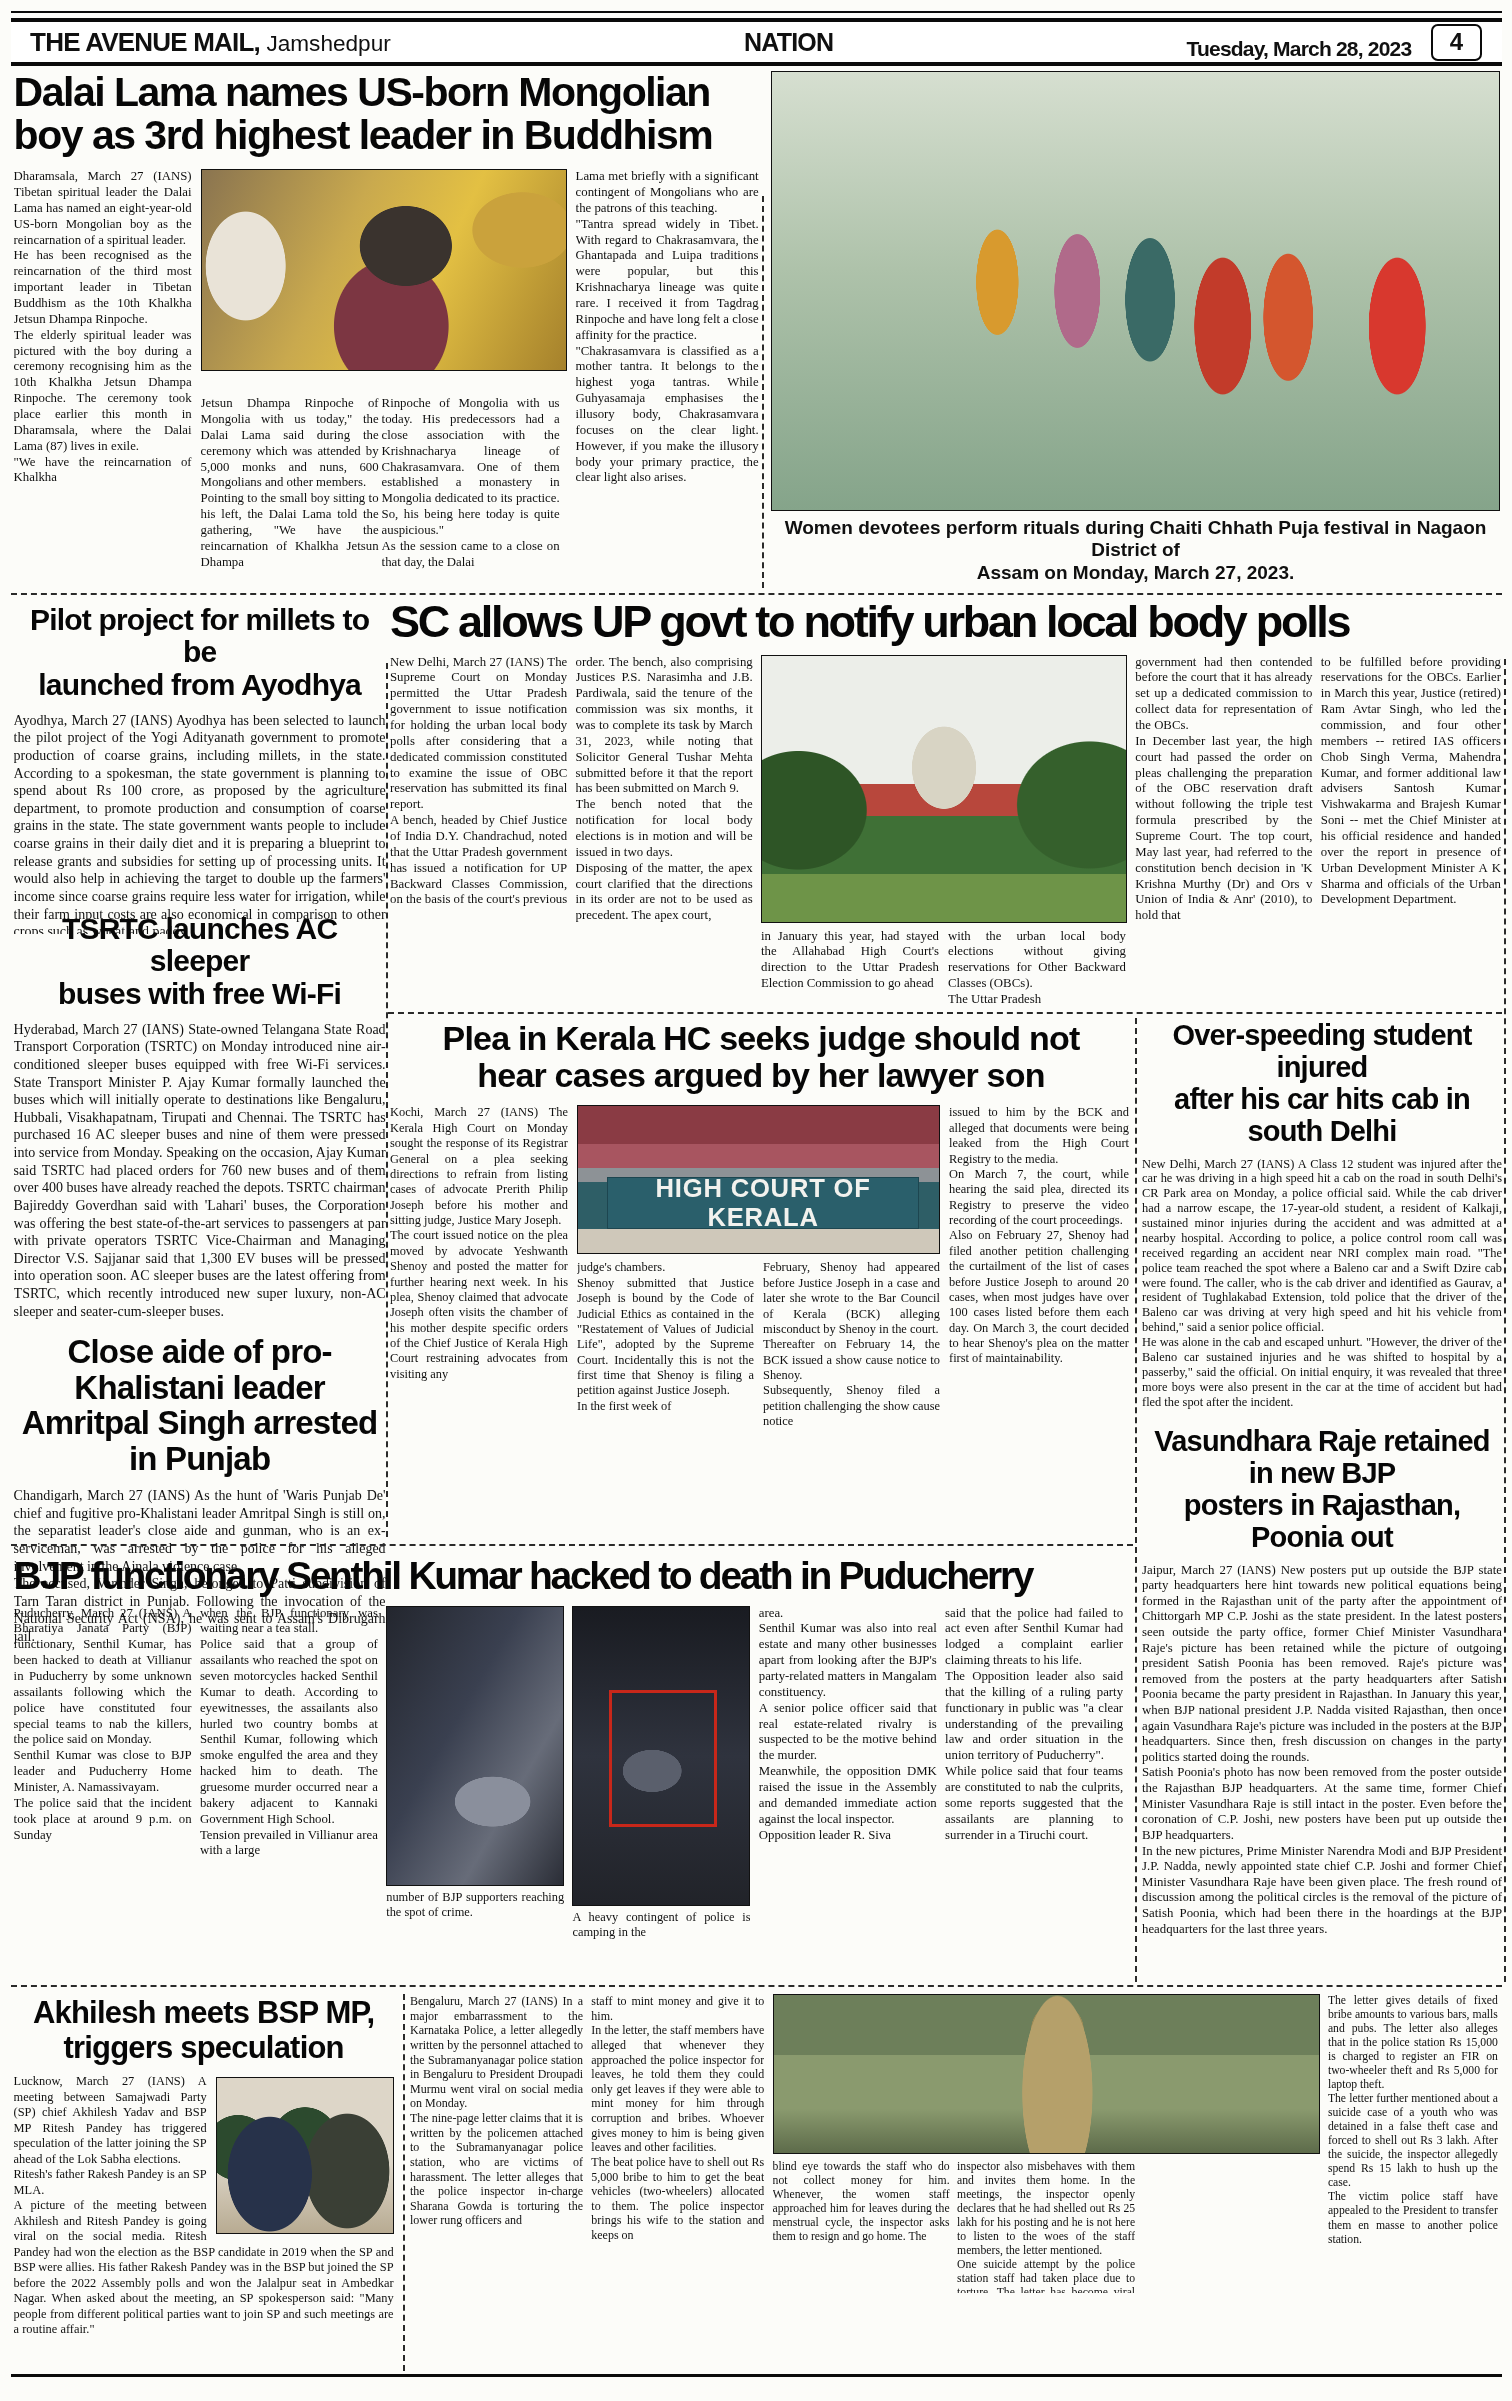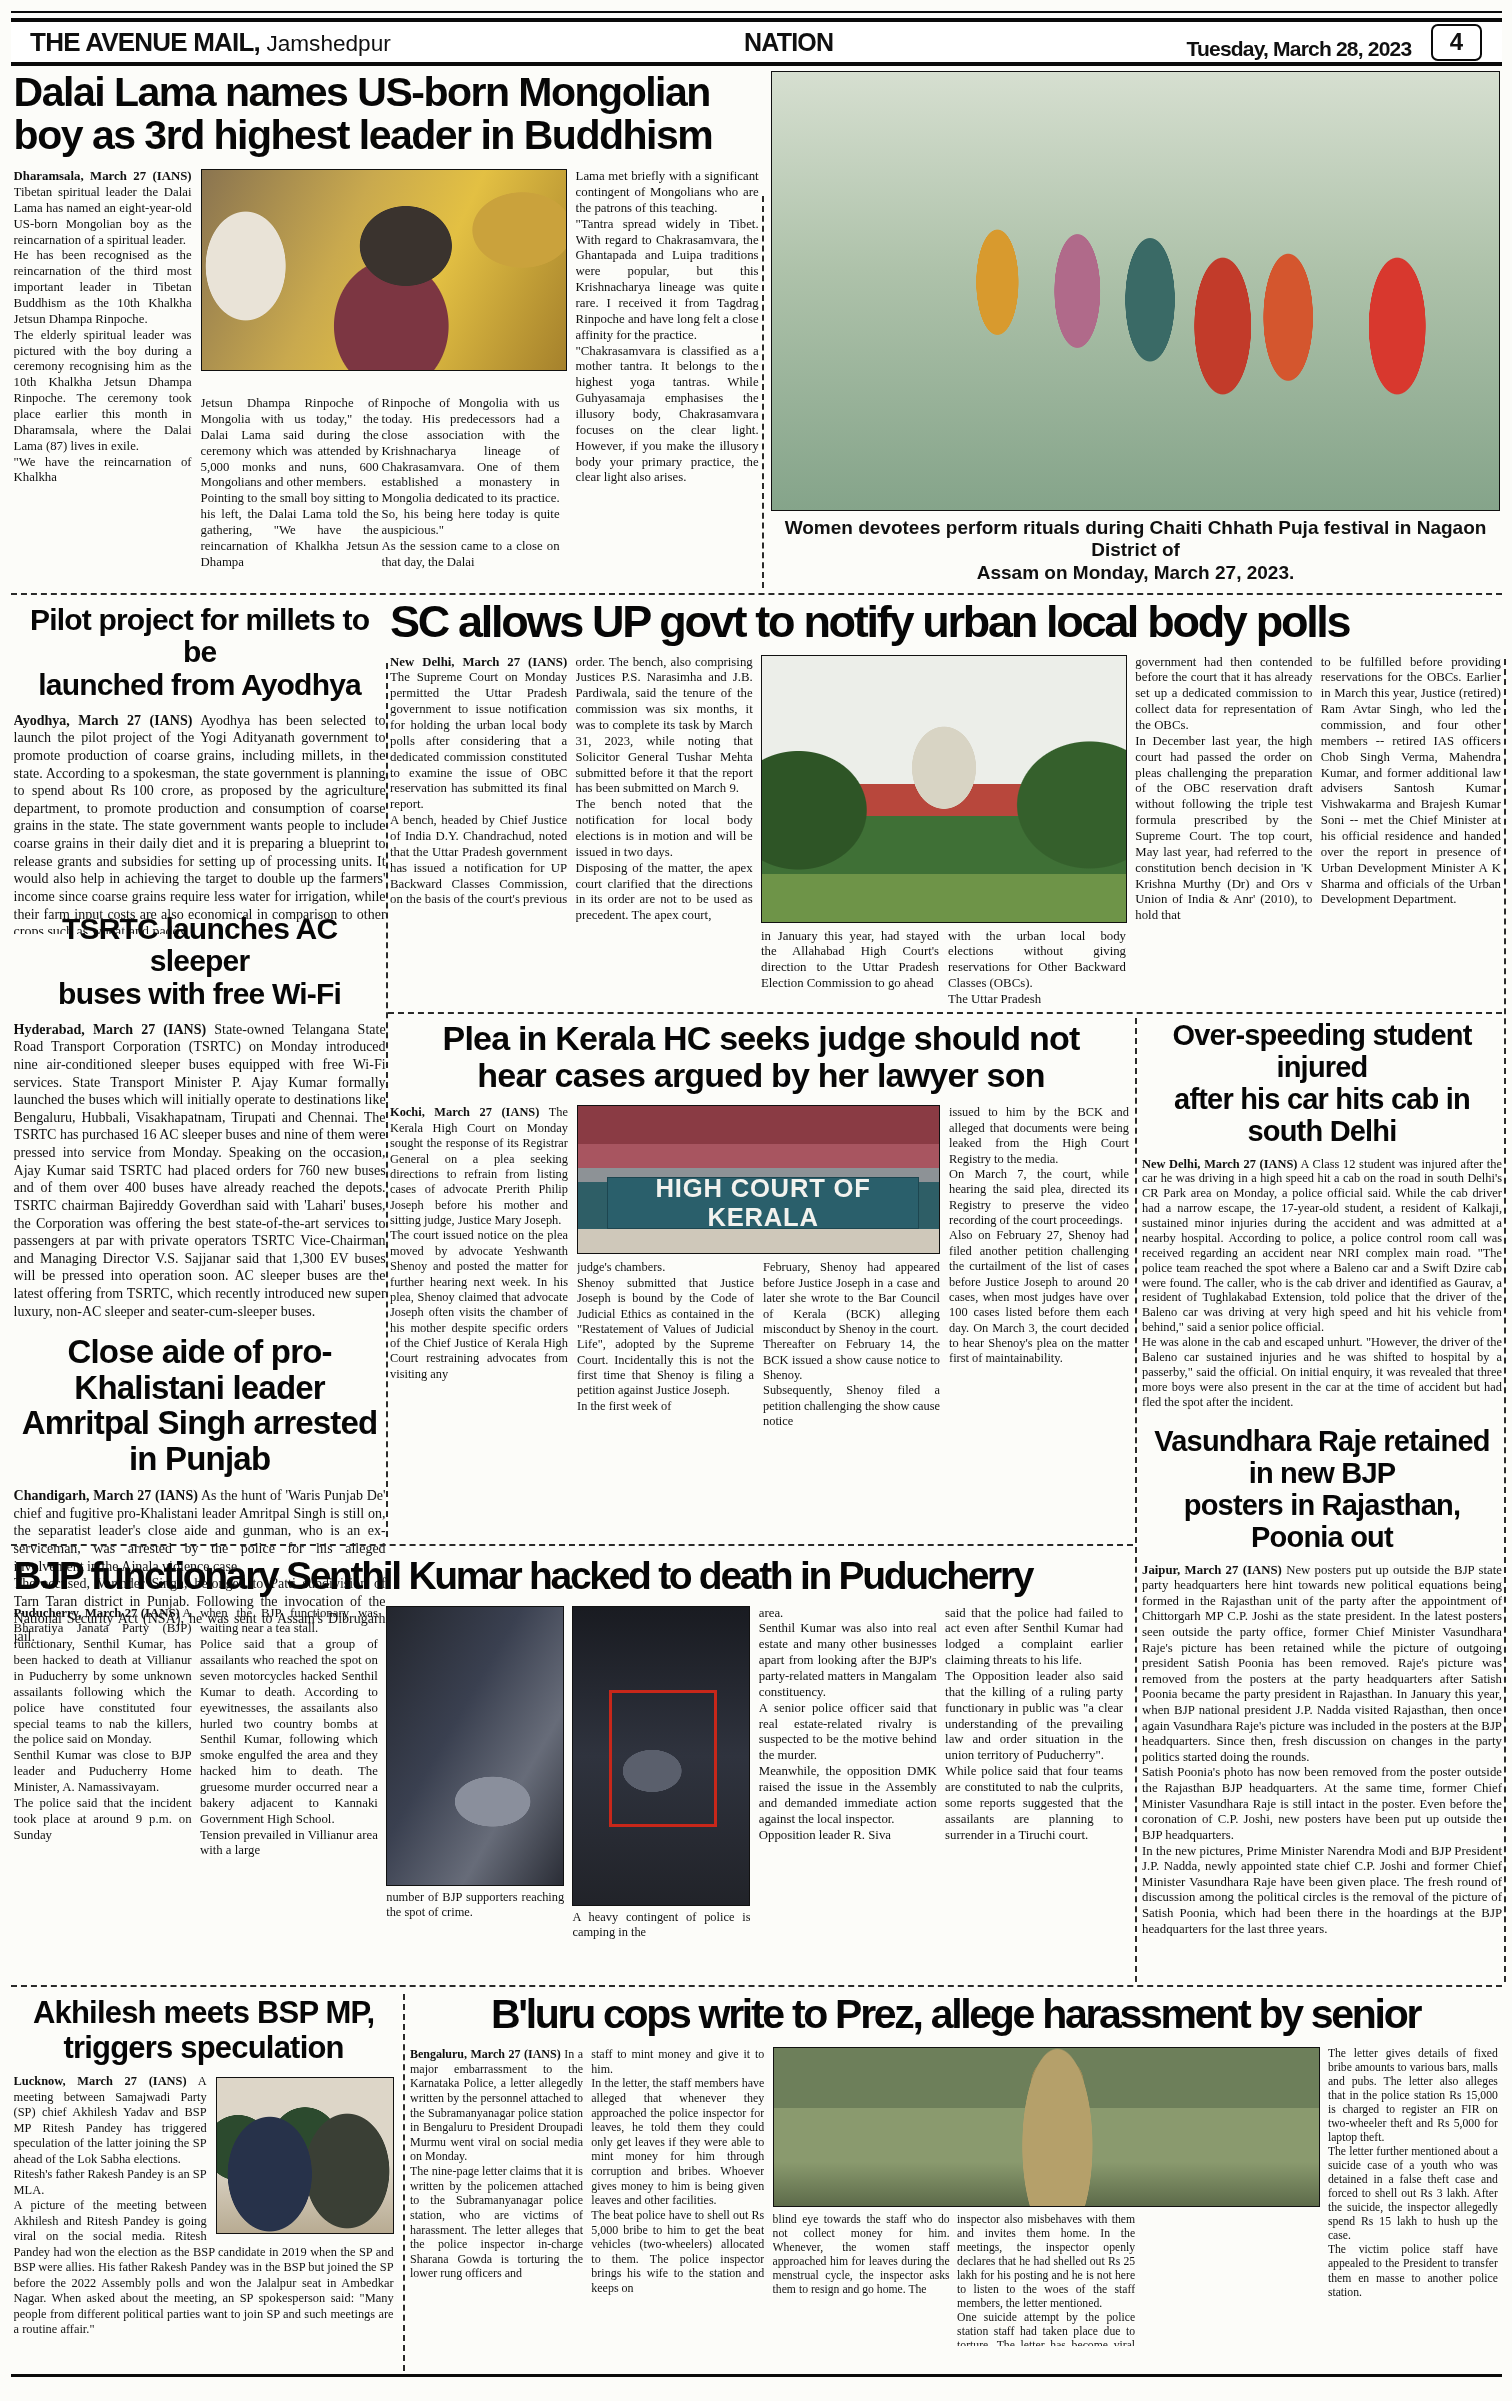--- a/index.html
+++ b/index.html
@@ -1,21 +1,21 @@
 <!DOCTYPE html>
 <html style="font-size:12px"><head>
 <meta charset="utf-8">
 <style>
   html,body{margin:0;padding:0;background:#9a9a9a}
   #page{position:relative;width:1512px;height:2401px;margin:0 auto;background:#fcfcf9;color:#101010;font-family:"Liberation Serif",serif;overflow:hidden}
   .abs{position:absolute}
   .hl{font-family:"Liberation Sans",sans-serif;font-weight:700;color:#070707;letter-spacing:-0.8px;white-space:pre-line;margin:0}
   .ctr{text-align:center}
   .bt{font-size:12.8px;line-height:1.24;text-align:justify;white-space:pre-line;overflow:hidden}
-  .dl{font-weight:700}
+  .dl{font-weight:400}
   .cols{display:flex}
   .photo{position:relative;border:1.5px solid #111;overflow:hidden;box-sizing:border-box}
   .cap{font-family:"Liberation Sans",sans-serif;font-weight:700;text-align:center;line-height:1.18;white-space:pre-line}
   .scap{font-size:12.4px;line-height:1.2;text-align:justify;white-space:pre-line;overflow:hidden}
   .hrd{border-top:2.3px dashed #2a2a2a;height:0}
   .vrd{border-left:2.3px dashed #2a2a2a;width:0}
   .hdr{display:flex;align-items:center;justify-content:space-between;box-sizing:border-box;border-top:4.5px solid #0a0a0a;border-bottom:4.5px solid #0a0a0a;background:#fff;padding:0 19.6px}
   .mast{font-family:"Liberation Sans",sans-serif;font-weight:700;font-size:26px;letter-spacing:-0.8px}
   .mast .city{font-weight:400;font-size:22.6px;letter-spacing:0}
   .sect{font-family:"Liberation Sans",sans-serif;font-weight:700;font-size:25px;letter-spacing:-0.8px}
@@ -211,21 +211,20 @@
 
   <div class="abs" style="left:13.6px;top:1996px;width:380px">
     <h2 class="hl ctr" style="font-size:31px;line-height:1.12;margin:0 0 9px">Akhilesh meets BSP MP,
 triggers speculation</h2>
     <div class="bt" style="font-size:12.4px;line-height:1.25;height:286px"><span class="photo ph-akh" style="float:right;width:178px;height:157px;margin:3px 0 6px 9px"></span><b class="dl">Lucknow, March 27 (IANS)</b> <span>A meeting between Samajwadi Party (SP) chief Akhilesh Yadav and BSP MP Ritesh Pandey has triggered speculation of the latter joining the SP ahead of the Lok Sabha elections.
 Ritesh's father Rakesh Pandey is an SP MLA.
 A picture of the meeting between Akhilesh and Ritesh Pandey is going viral on the social media. Ritesh Pandey had won the election as the BSP candidate in 2019 when the SP and BSP were allies. His father Rakesh Pandey was in the BSP but joined the SP before the 2022 Assembly polls and won the Jalalpur seat in Ambedkar Nagar. When asked about the meeting, an SP spokesperson said: "Many people from different political parties want to join SP and such meetings are a routine affair."</span></div>
   </div>
 
   <div class="abs" style="left:410px;top:1994px;width:1091px">
-    <h1 class="hl ctr" style="font-size:41px;letter-spacing:-2.3px;line-height:1;margin:0 0 12px">B'luru cops write to Prez, allege harassment by senior</h1>
     <div class="cols" style="gap:8.3px;height:301px">
       <div class="col bt" style="width:173px;font-size:12px;line-height:1.22"><b class="dl">Bengaluru, March 27</b> <b class="dl">(IANS)</b> <span>In a major embarrassment to the Karnataka Police, a letter allegedly written by the personnel attached to the Subramanyanagar police station in Bengaluru to President Droupadi Murmu went viral on social media on Monday.
 The nine-page letter claims that it is written by the policemen attached to the Subramanyanagar police station, who are victims of harassment. The letter alleges that the police inspector in-charge Sharana Gowda is torturing the lower rung officers and</span></div>
       <div class="col bt" style="width:173px;font-size:12px;line-height:1.22">staff to mint money and give it to him.
 In the letter, the staff members have alleged that whenever they approached the police inspector for leaves, he told them they could only get leaves if they were able to mint money for him through corruption and bribes. Whoever gives money to him is being given leaves and other facilities.
 The beat police have to shell out Rs 5,000 bribe to him to get the beat vehicles (two-wheelers) allocated to them. The police inspector brings his wife to the station and keeps on</div>
       <div style="width:547px">
         <div class="photo ph-cop" style="width:547px;height:160px"></div>
         <div class="cols" style="gap:7.5px;margin-top:6px;height:133px">
           <div class="col bt" style="width:177px;font-size:11.7px;line-height:1.2">blind eye towards the staff who do not collect money for him. Whenever, the women staff approached him for leaves during the menstrual cycle, the inspector asks them to resign and go home. The</div>

